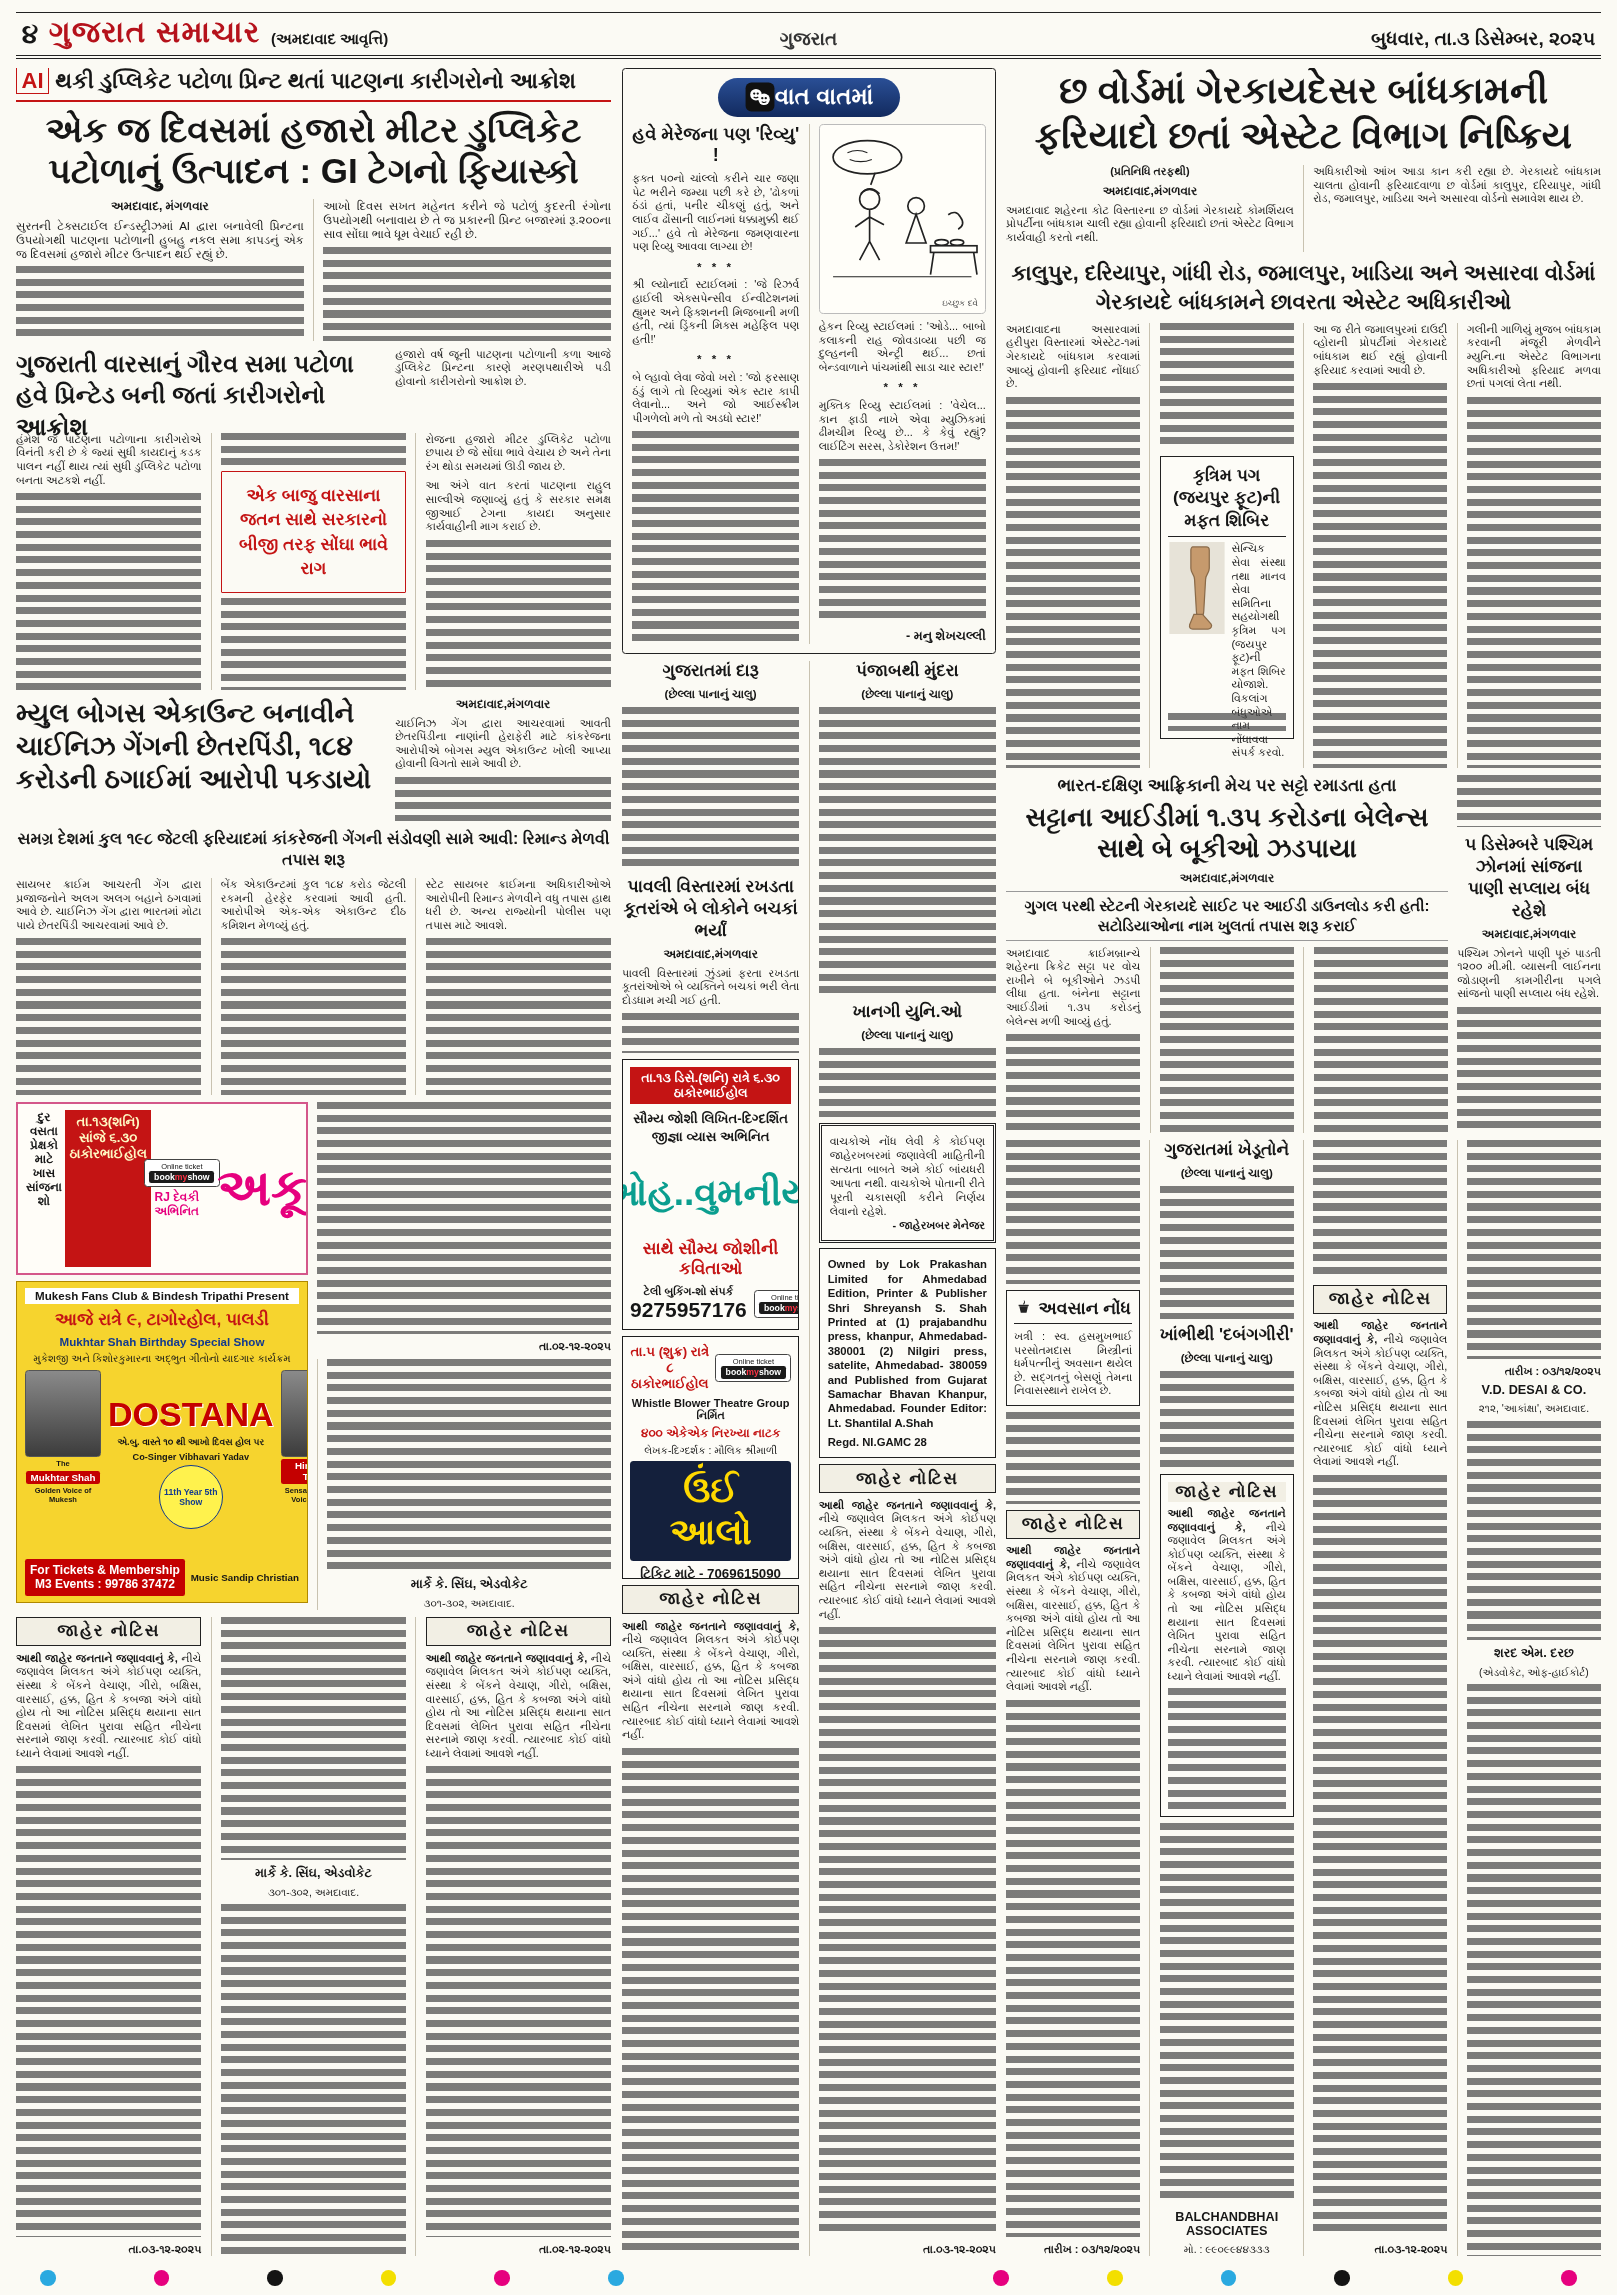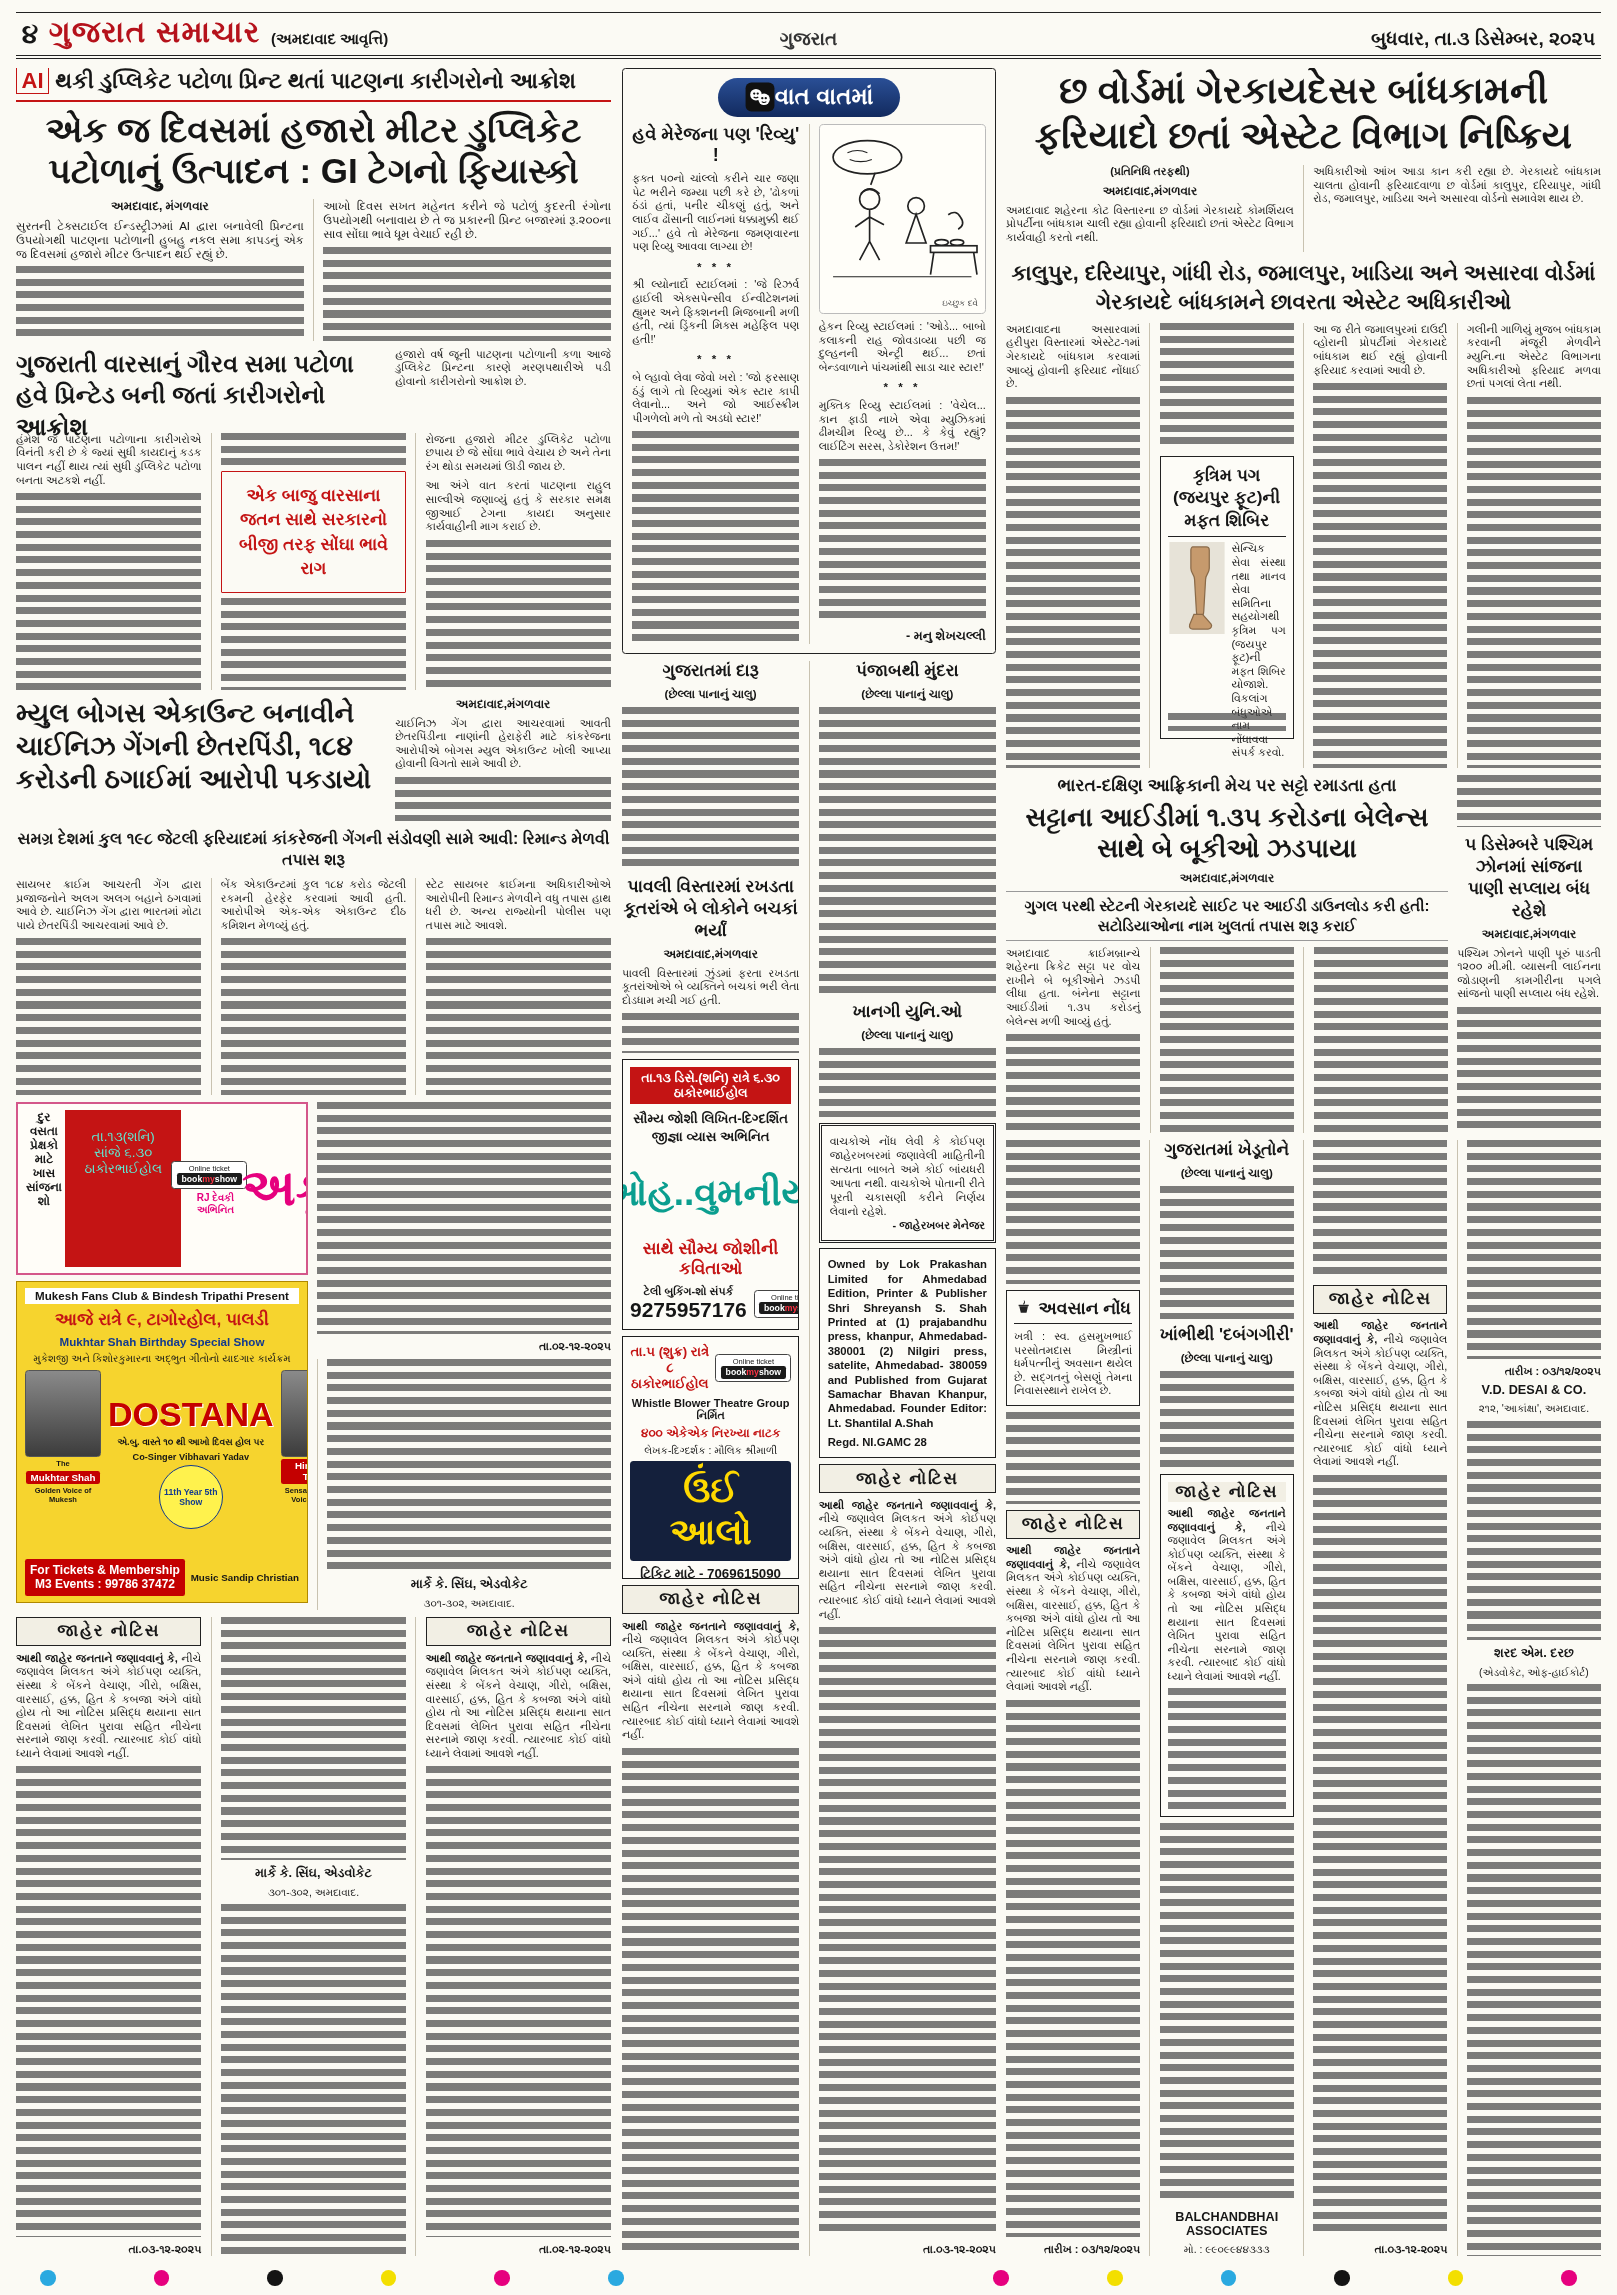--- a/index.html
+++ b/index.html
@@ -78,24 +78,24 @@
 
   
   .ada{overflow:hidden;flex:0 0 auto}
   .bms{border:1.2px solid #444;background:#fff;padding:2.3px 4.6px;text-align:center;border-radius:3.5px;align-self:center}
   .bms-top{display:block;font-size:7.5px}
   .bms-logo{display:inline-block;background:#1b1b1b;color:#fff;font-size:8.7px;font-weight:bold;padding:1.2px 4.6px;border-radius:2.3px}
   .bms-logo .m{color:#ff3344}
 
   .akoopar{border:2.9px double #d4578a;height:173px;padding:5.8px 8px;display:flex;flex-direction:row;gap:3.5px;background:#fffdf8}
   .ak-note{font-size:12px;font-weight:bold;text-align:center}
-  .ak-when{background:#c41414;color:#5eead4;font-weight:normal;text-align:center;font-size:13.3px;padding:19px}
+  .ak-when{background:#c41414;color:#fef9c3;font-weight:bold;text-align:center;font-size:13.3px;padding:4px}
   .ak-mid{display:flex;align-items:center;gap:8px;flex:1}
   .ak-title{flex:1;text-align:center;font-size:51px;font-weight:bold;color:#e6007e}
-  .ak-star{font-size:10px;font-weight:bold;color:#e6007e;text-align:right}
+  .ak-star{font-size:12px;font-weight:bold;color:#e6007e;text-align:left}
   .ak-dir{font-size:11px;font-weight:bold;text-align:center}
   .ak-tag{font-size:10.4px;text-align:center}
 
   .mukhtar{background:#f6d42e;border:1.2px solid #b08900;height:322px;padding:5.8px 8px;display:flex;flex-direction:column;gap:5px}
   .mk-presenter{background:#fff;font-size:11.6px;font-weight:bold;text-align:center;padding:1.7px}
   .mk-when{color:#c41414;font-size:17.3px;font-weight:bold;text-align:center}
   .mk-special{font-size:11.6px;font-weight:bold;text-align:center;color:#123a8f}
   .mk-desc{font-size:10.4px;text-align:center}
   .mk-main{display:flex;gap:7px;align-items:stretch;flex:1}
   .ph{width:76px;height:87px;background:linear-gradient(#8a8a8a,#3c3c3c);border:1.2px solid #555;border-radius:3.5px}

